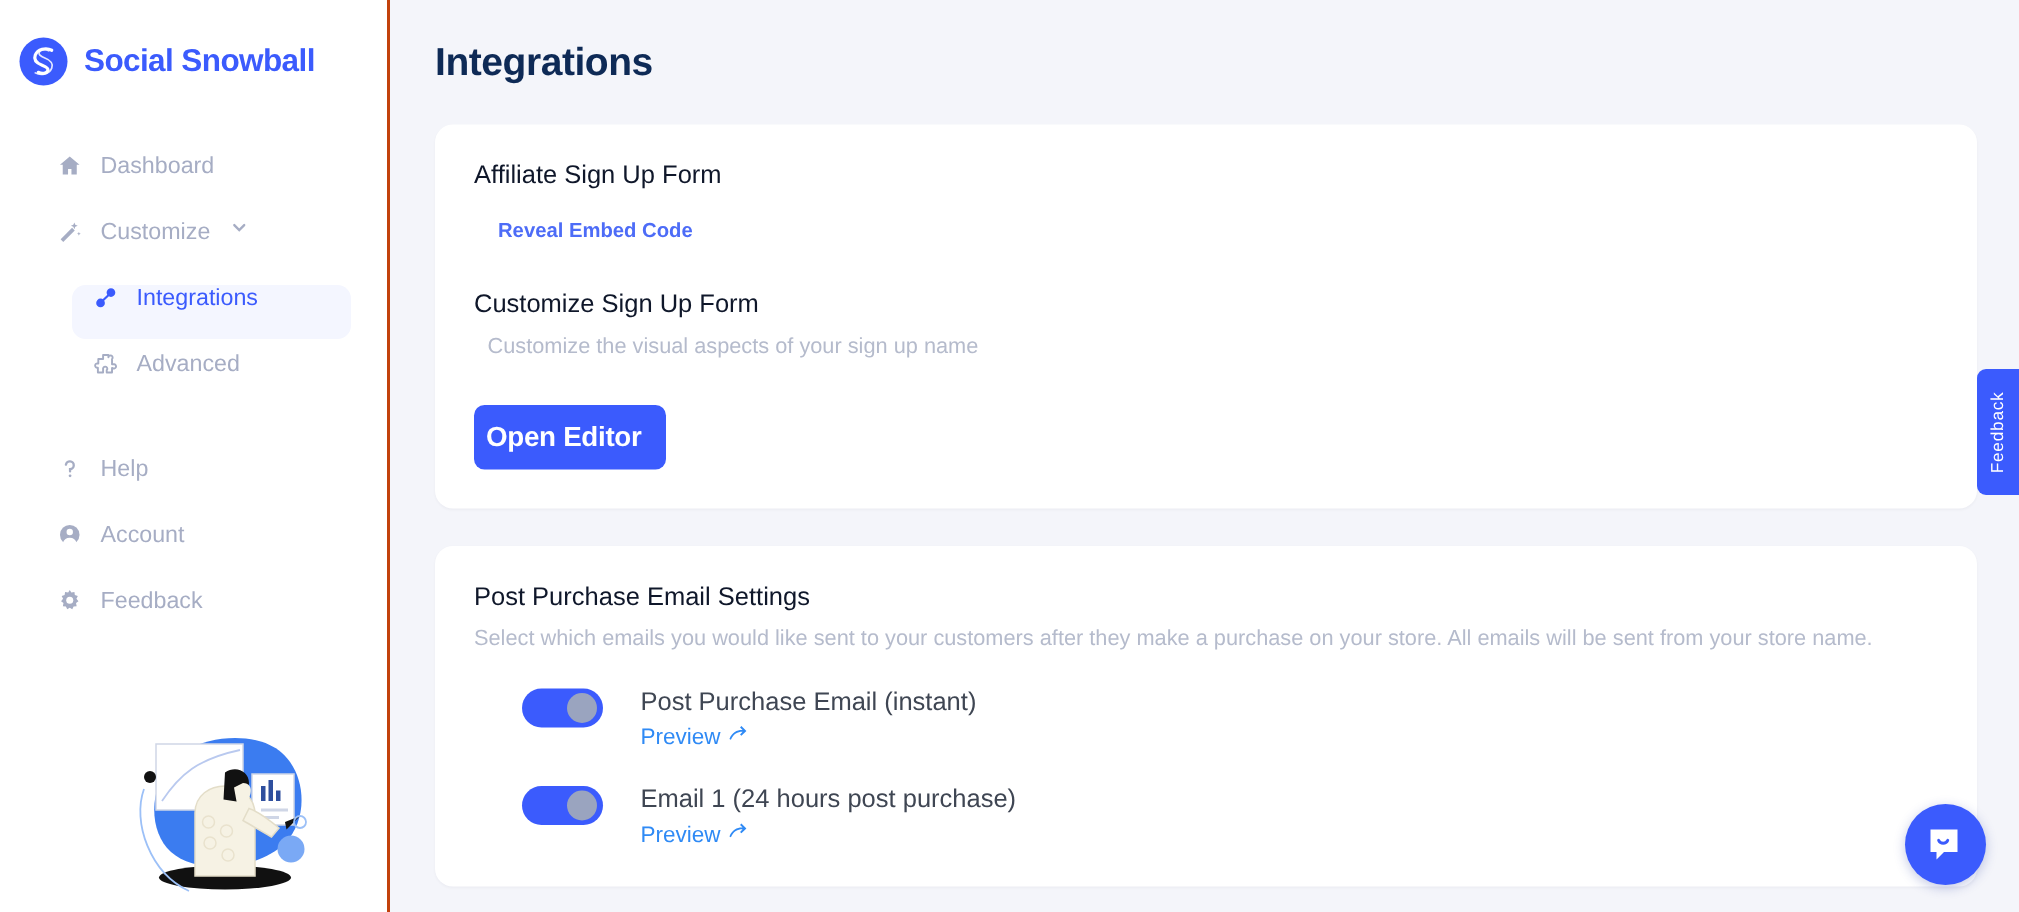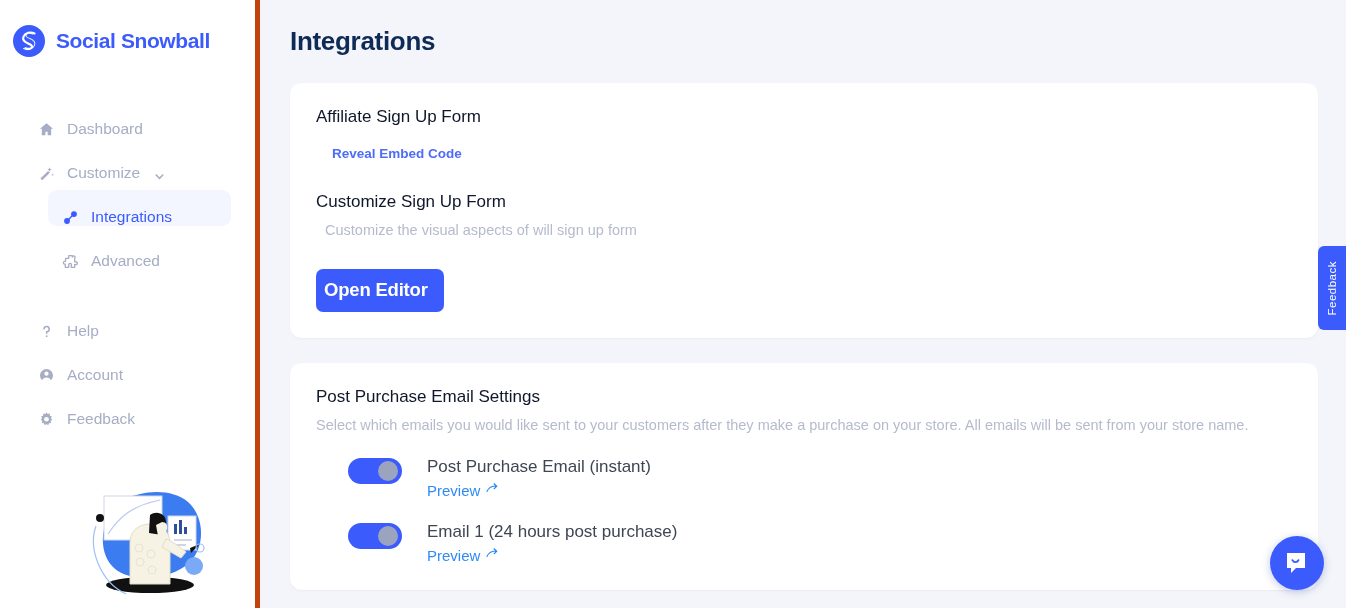--- a/index.html
+++ b/index.html
@@ -15,21 +15,21 @@
     width: 1346px;
     height: 608px;
     position: relative;
   }
 
   
   .sidebar {
     width: 260px;
     height: 608px;
     background: #ffffff;
-    border-right: 5px solid #c2410c;
+    border-right: 2px solid #c2410c;
     flex: 0 0 260px;
     position: relative;
   }
   .logo-row {
     display: flex;
     align-items: center;
     gap: 10px;
     padding: 24px 0 0 12px;
   }
   .logo-mark { width: 34px; height: 34px; display: block; flex: 0 0 34px; }
@@ -37,21 +37,21 @@
     font-size: 21px;
     font-weight: bold;
     color: #3b5bfd;
     letter-spacing: -0.4px;
     white-space: nowrap;
   }
 
   .nav { margin-top: 44px; }
   .nav-item {
     display: flex;
-    align-items: flex-end;
+    align-items: flex-start;
     gap: 12px;
     height: 36px;
     margin: 0 24px 8px 24px;
     padding: 0 14px;
     border-radius: 9px;
     color: #a6adc4;
     font-size: 15.5px;
     cursor: pointer;
     white-space: nowrap;
   }
@@ -313,21 +313,21 @@
     <h1 class="page-title">Integrations</h1>
 
     <section class="card">
 
       <div class="sec-title">Affiliate Sign Up Form</div>
       <a class="link-bold">Reveal Embed Code</a>
 
       <div class="block-gap"></div>
 
       <div class="sec-title">Customize Sign Up Form</div>
-      <div class="sec-desc indent">Customize the visual aspects of will sign up form</div>
+      <div class="sec-desc indent">Customize the visual aspects of your sign up name</div>
       <button class="btn-primary">Open Editor</button>
 
     </section>
 
     <section class="card second">
 
       <div class="sec-title">Post Purchase Email Settings</div>
       <div class="sec-desc">Select which emails you would like sent to your customers after they make a purchase on your store. All emails will be sent from your store name.</div>
 
       <div class="toggle-list">

